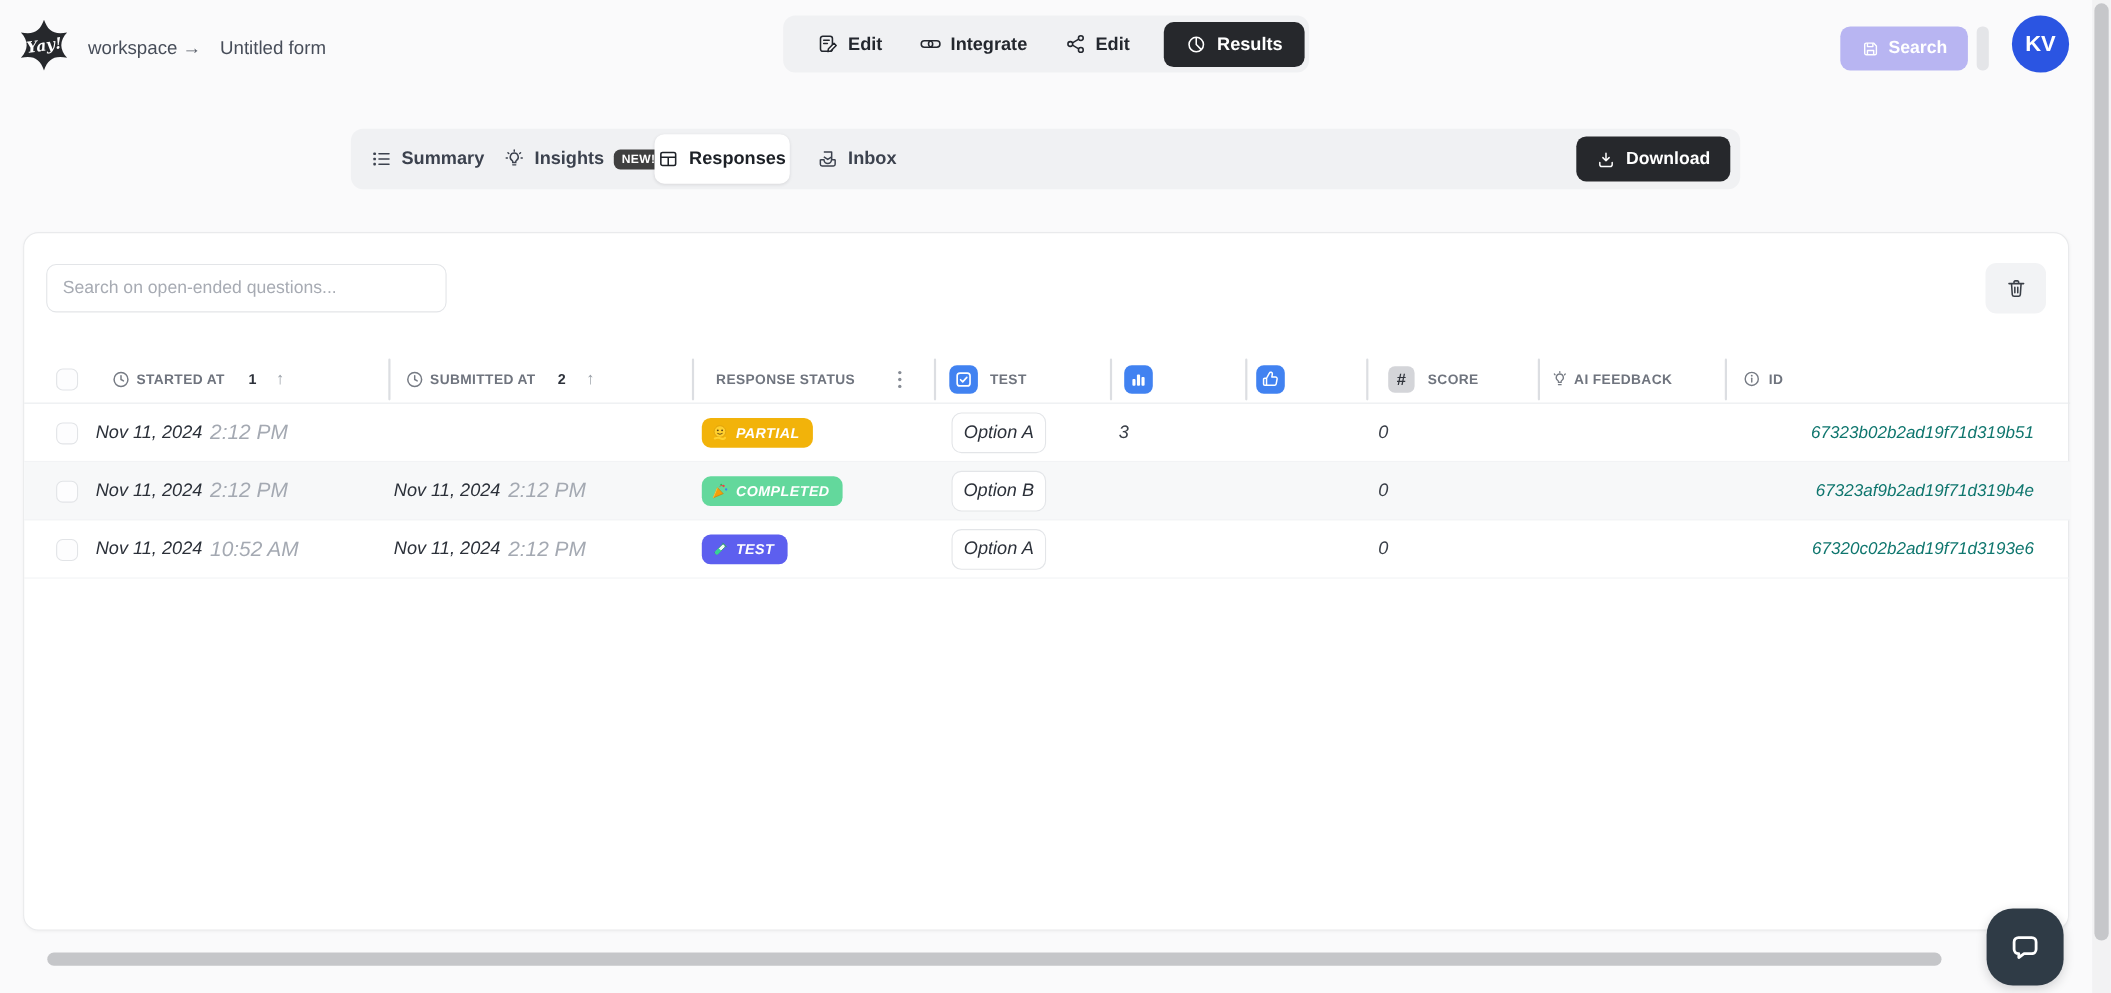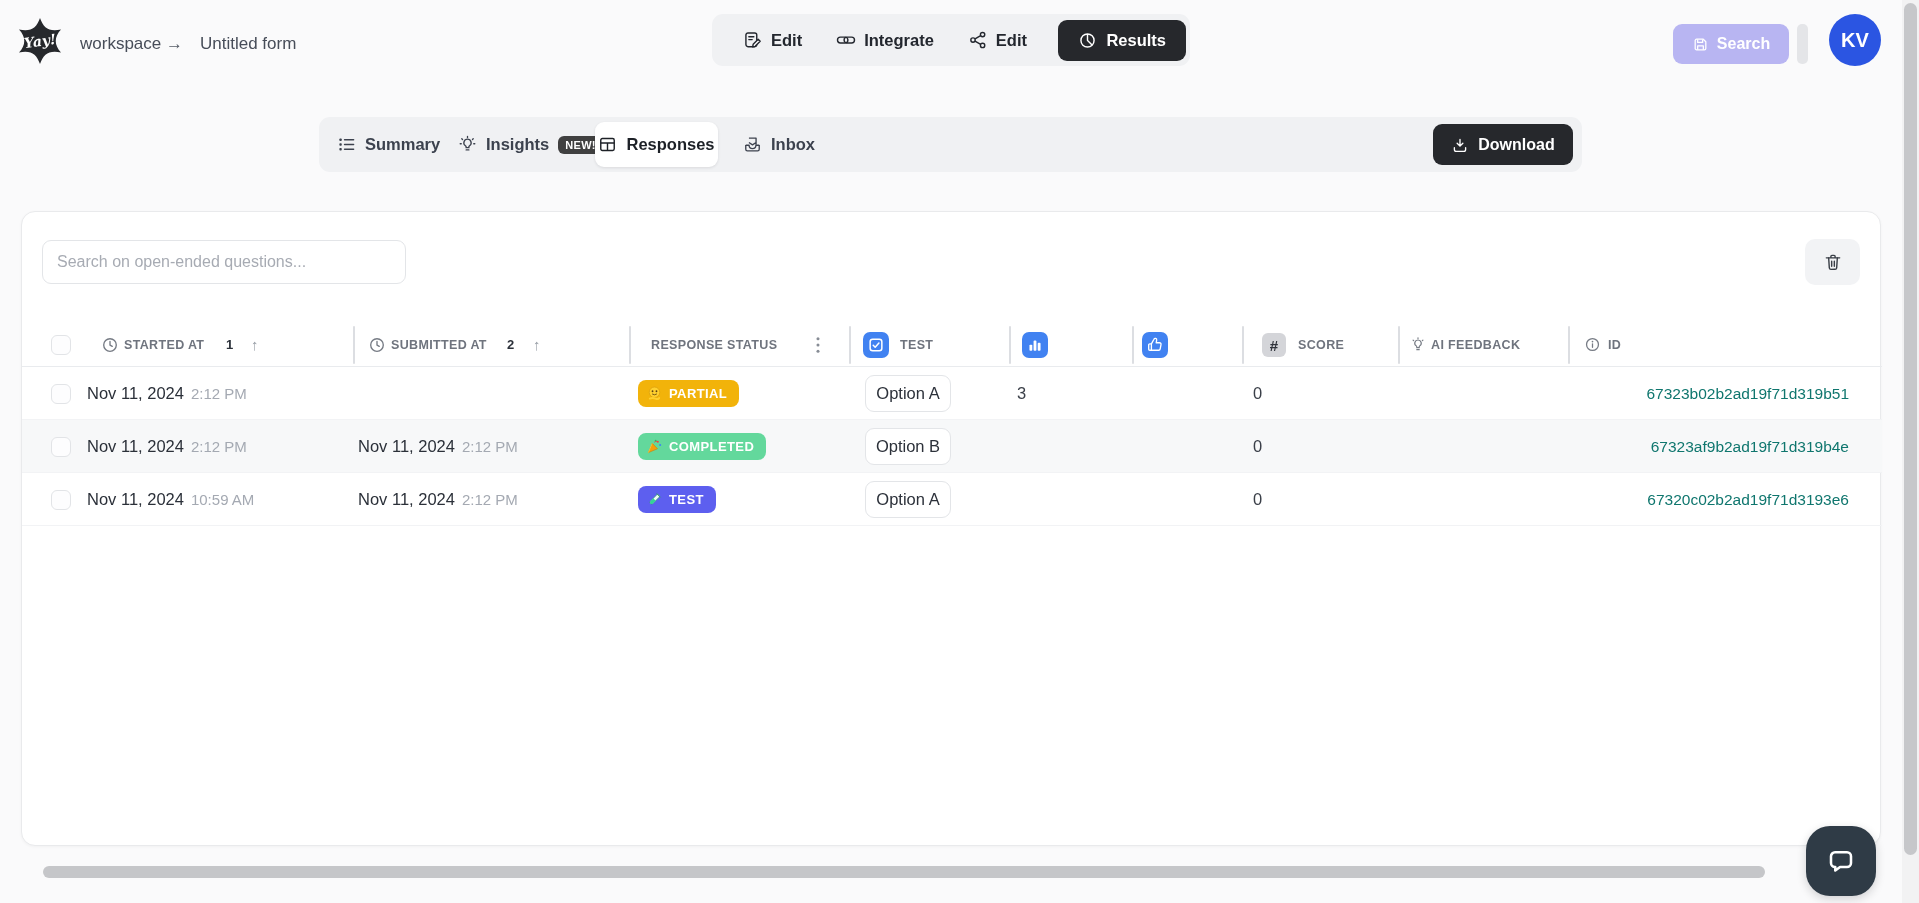--- a/index.html
+++ b/index.html
@@ -64,25 +64,25 @@
   .hnum { font-size:13px; font-weight:700; color:#2c313a; }
   .harrow { font-size:15px; color:#9aa0a8; }
   .hicon { color:#767b84; }
   .hdiv { position:absolute; top:3px; width:2px; height:38px; background:#dcdee2; border-radius:1px; }
   .tile { width:26px; height:26px; border-radius:7px; display:flex; align-items:center; justify-content:center; }
   .tile svg { width:18px; height:18px; }
   .hash-tile { width:24px; height:24px; border-radius:6px; background:#d4d5d9; color:#30343c; font-size:15px;
                font-weight:700; display:flex; align-items:center; justify-content:center; }
   .checkbox { width:20px; height:20px; border:1.5px solid #e2e4e7; border-radius:6px; background:#fdfdfe; cursor:pointer; }
 
-  .trow { position:absolute; left:0; width:1860px; height:53px; border-bottom:1px solid #f2f3f5; }
+  .trow { position:absolute; left:0; width:1860px; height:53px; border-bottom:1px solid #f2f3f5;font-style:italic; }
   .row-alt { background:#f7f8f9; }
   .cell { position:absolute; top:0; height:53px; display:flex; align-items:center; white-space:nowrap; }
   .date { font-size:16.5px; color:#2b3039; }
-  .time { font-size:15px; color:#a4a9b2; margin-left:7px; }
+  .time { font-size:19px; color:#a4a9b2; margin-left:7px; }
   .badge { display:flex; align-items:center; gap:7px; border-radius:8px; padding:6px 12px 6px 9px; color:#fff;
            font-size:13px; font-weight:700; letter-spacing:.4px; cursor:default; }
   .badge svg { width:15px; height:15px; }
   .chip { width:86px; height:37px; background:#fff; border:1px solid #e3e5e8; border-radius:9px; display:flex;
           align-items:center; justify-content:center; font-size:16.5px; color:#2c313a; }
   .num { font-size:16.5px; color:#3a3f48; }
   .idtxt { font-size:15.5px; color:#0f766e; }
 
   
   .hscroll { left:43px; top:866px; width:1722px; height:12px; border-radius:6px; background:#c5c6c9; }
@@ -429,21 +429,21 @@
         <span class="idtxt">67323af9b2ad19f71d319b4e</span>
       </div>
   </div>
 
   <div class="trow" style="top:261px;">
     <div class="cell" style="left:29px;">
         <span class="checkbox"></span>
       </div>
     <div class="cell" style="left:65px;">
       <span class="date">Nov 11, 2024</span>
-      <span class="time">10:59 AM</span>
+      <span class="time">10:52 AM</span>
     </div>
     <div class="cell" style="left:336px;">
       <span class="date">Nov 11, 2024</span>
       <span class="time">2:12 PM</span>
     </div>
     <div class="cell" style="left:616px;">
       <span class="badge" style="background: rgb(93, 95, 239);">
         <svg viewBox="0 0 16 16">
           <g transform="rotate(45 8 8)">
             <rect x="6.2" y="1.5" width="3.6" height="12.5" rx="1.8" fill="#eefcf4" stroke="#2f9e68" stroke-width="0.7"></rect>

